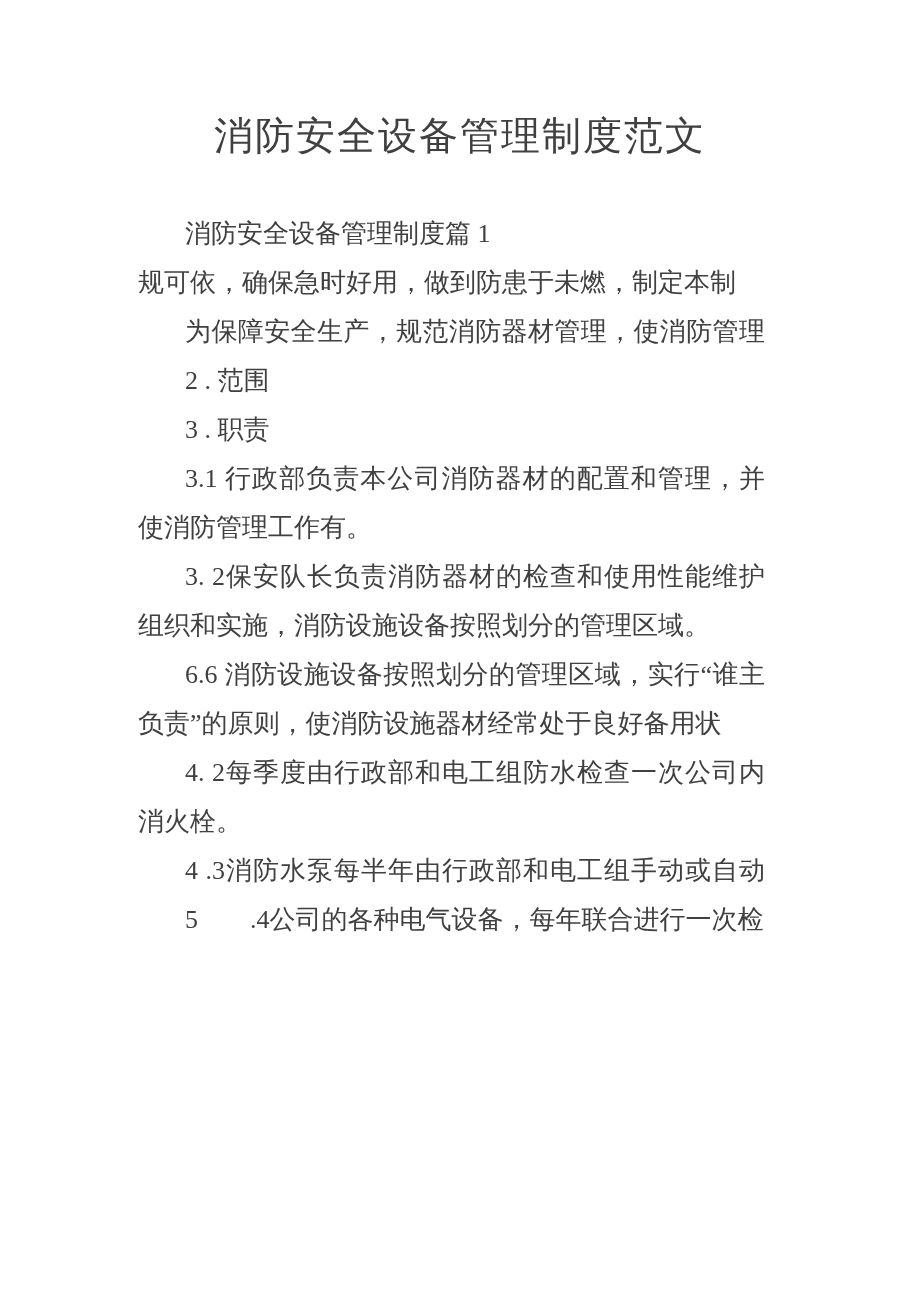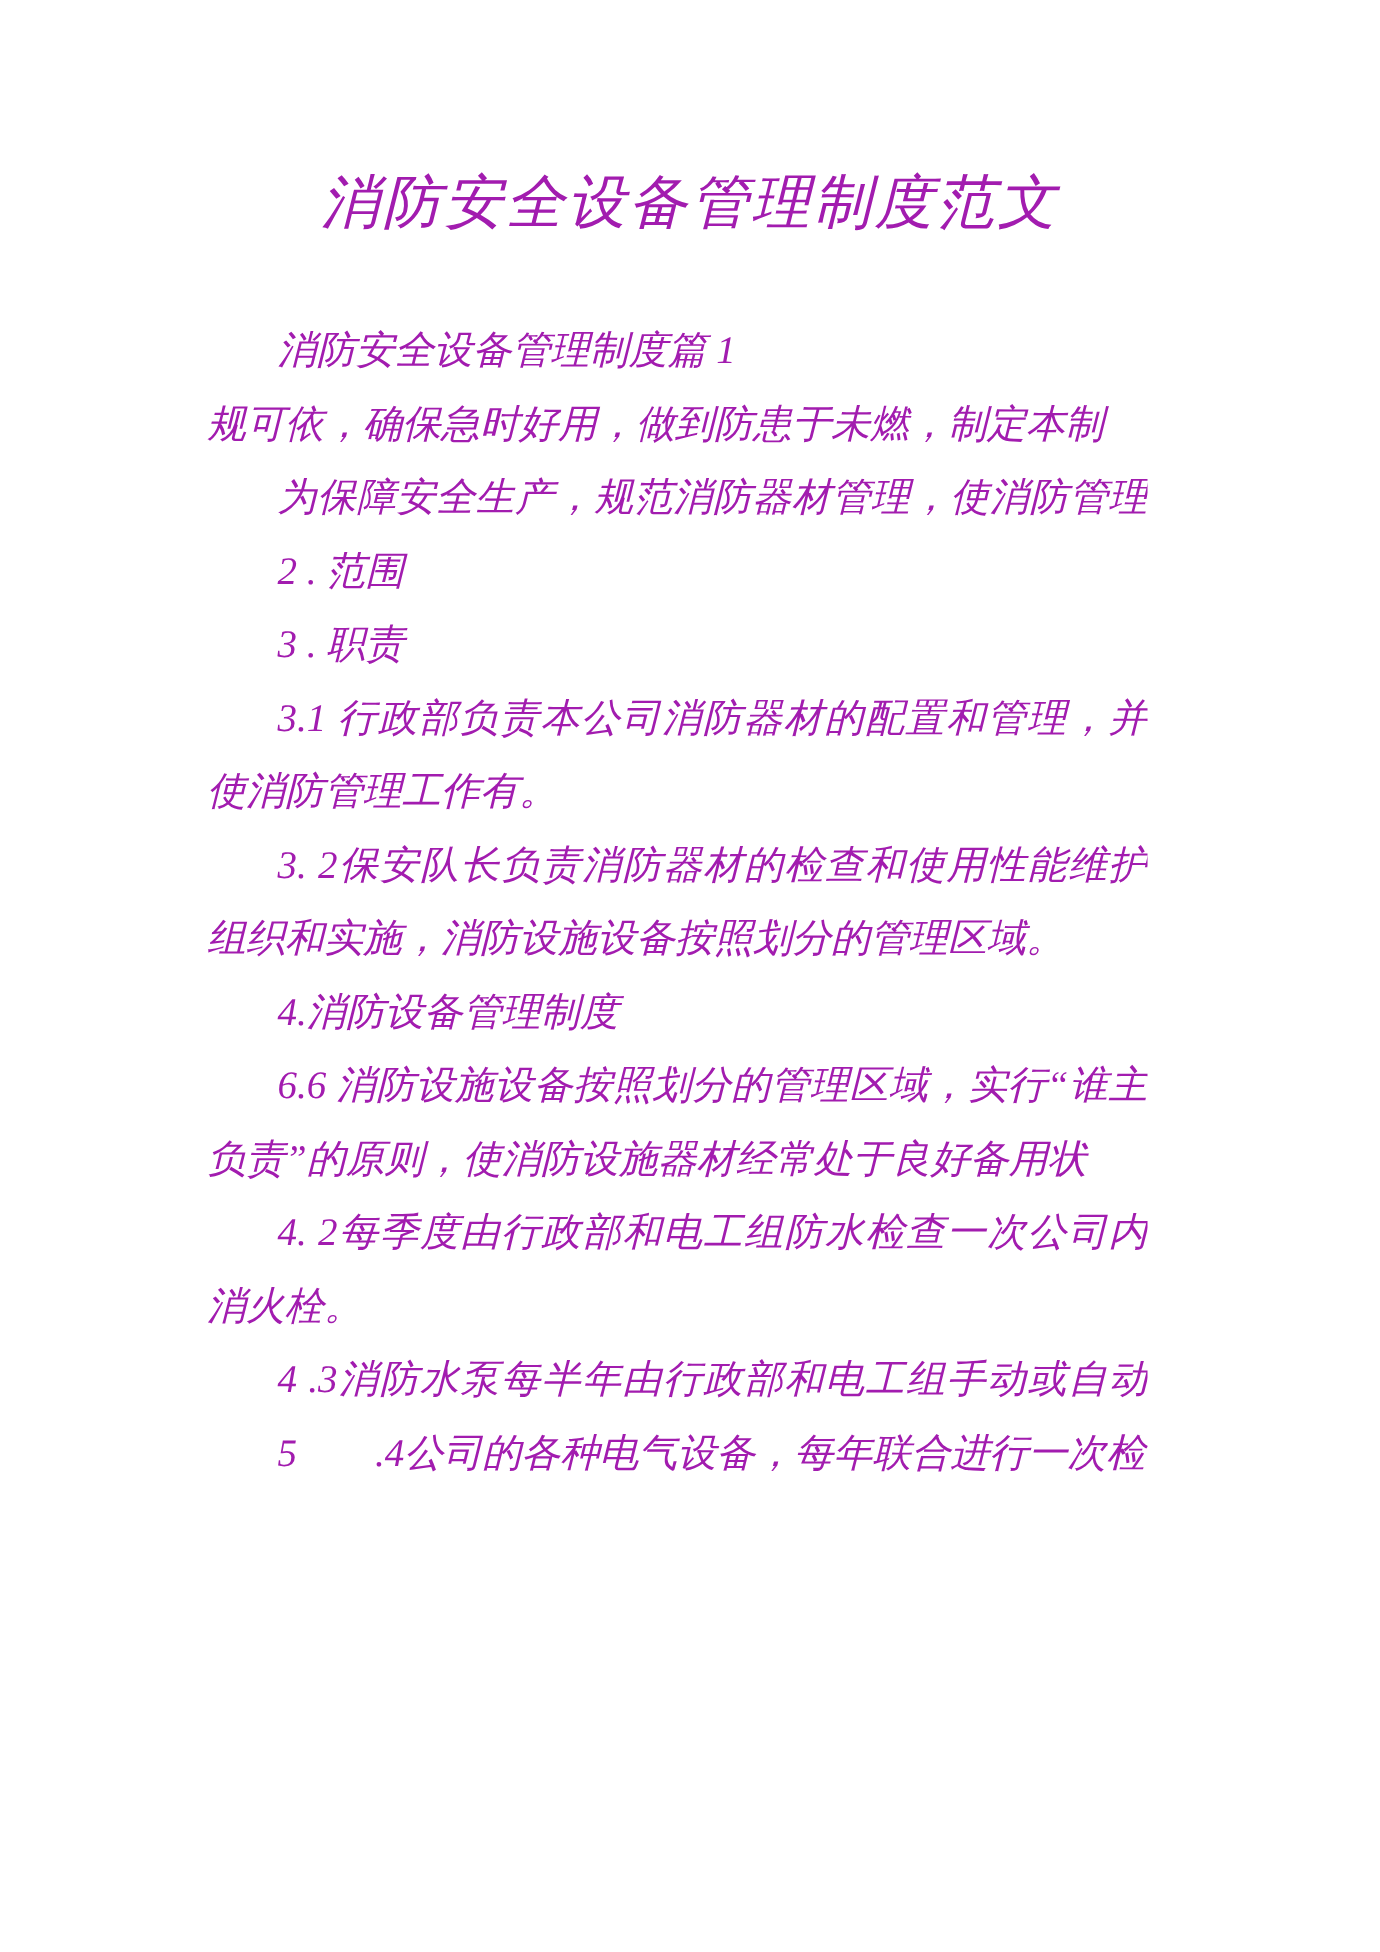--- a/index.html
+++ b/index.html
@@ -5,24 +5,23 @@
   html, body {
     margin: 0;
     padding: 0;
     background: #ffffff;
   }
   .page {
     position: relative;
     width: 920px;
     height: 1301px;
     background: #ffffff;
-    color: #a21caf;
+    color: #404040;
     font-family: "Liberation Serif", "DejaVu Serif", serif;
     overflow: hidden;
-    font-style: italic;
   }
   .doc-title {
     position: absolute;
     top: 114px;
     left: 0;
     width: 920px;
     margin: 0;
     text-align: center;
     font-size: 39px;
     font-weight: 400;
@@ -60,21 +59,20 @@
   <div class="doc-body" id="doc-body">
       <div class="line indent">消防安全设备管理制度篇 1</div>
       <div class="line">规可依，确保急时好用，做到防患于未燃，制定本制度。</div>
       <div class="line indent fill">为保障安全生产，规范消防器材管理，使消防管理工作有</div>
       <div class="line indent">2 . 范围</div>
       <div class="line indent">3 . 职责</div>
       <div class="line indent fill">3.1 行政部负责本公司消防器材的配置和管理，并负责消</div>
       <div class="line">使消防管理工作有。</div>
       <div class="line indent fill">3. 2保安队长负责消防器材的检查和使用性能维护工作的</div>
       <div class="line">组织和实施，消防设施设备按照划分的管理区域。</div>
-      <div class="line indent">4.消防设备管理制度</div>
       <div class="line indent fill">6.6 消防设施设备按照划分的管理区域，实行“谁主管,谁</div>
       <div class="line">负责”的原则，使消防设施器材经常处于良好备用状态。</div>
       <div class="line indent fill">4. 2每季度由行政部和电工组防水检查一次公司内的地上</div>
       <div class="line">消火栓。</div>
       <div class="line indent fill">4 .3消防水泵每半年由行政部和电工组手动或自动启动检</div>
       <div class="line indent">5　　.4公司的各种电气设备，每年联合进行一次检查。</div>
     </div>
 </div>
 
 </body></html>

